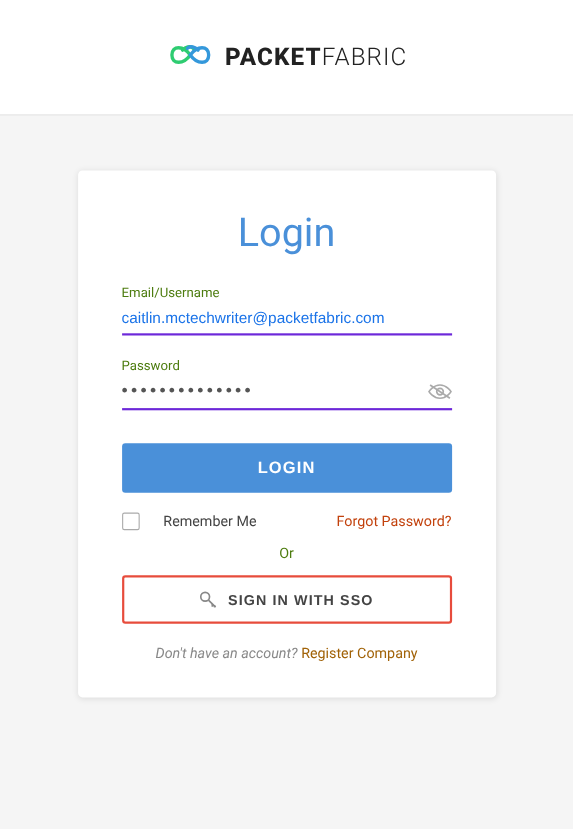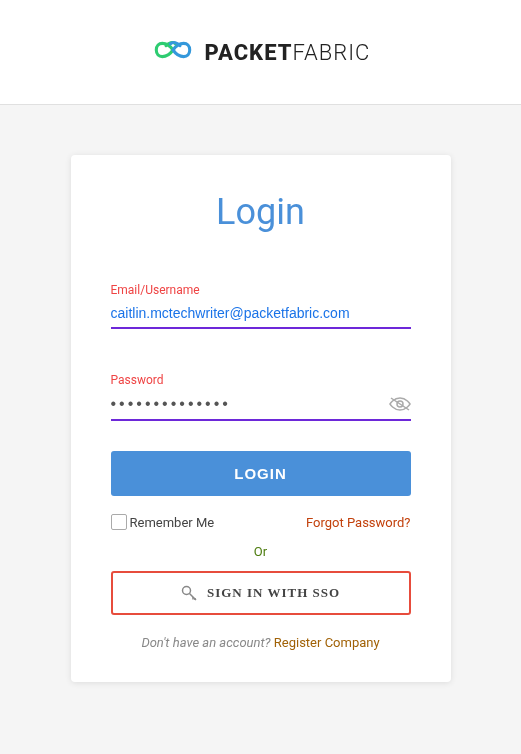--- a/index.html
+++ b/index.html
@@ -62,23 +62,22 @@
     .login-title {
       text-align: center;
       font-size: 36px;
       font-weight: 400;
       color: #4a90d9;
       margin-bottom: 26px;
     }
 
     .field-label {
       font-size: 12px;
-      color: #ef4444;
+      color: #4d7c0f;
       margin-bottom: 4px;
-      margin-top: 24px;
     }
 
     .field-wrapper {
       position: relative;
       margin-bottom: 20px;
     }
 
     .field-input {
       width: 100%;
       border: none;
@@ -123,21 +122,21 @@
     .remember-forgot-row {
       display: flex;
       align-items: center;
       justify-content: space-between;
       margin-bottom: 14px;
     }
 
     .remember-me-group {
       display: flex;
       align-items: center;
-      gap: 3px;
+      gap: 22px;
       font-size: 13px;
       color: #444;
     }
 
     .remember-checkbox {
       width: 16px;
       height: 16px;
       border: 1px solid #aaa;
       border-radius: 2px;
       cursor: pointer;
@@ -169,21 +168,20 @@
       border-radius: 3px;
       font-size: 13px;
       font-weight: 600;
       letter-spacing: 1px;
       cursor: pointer;
       display: flex;
       align-items: center;
       justify-content: center;
       gap: 10px;
       margin-bottom: 20px;
-      font-family: Liberation Serif, serif;
     }
 
     .register-row {
       text-align: center;
       font-size: 13px;
       color: #888;
       font-style: italic;
     }
 
     .register-link {

